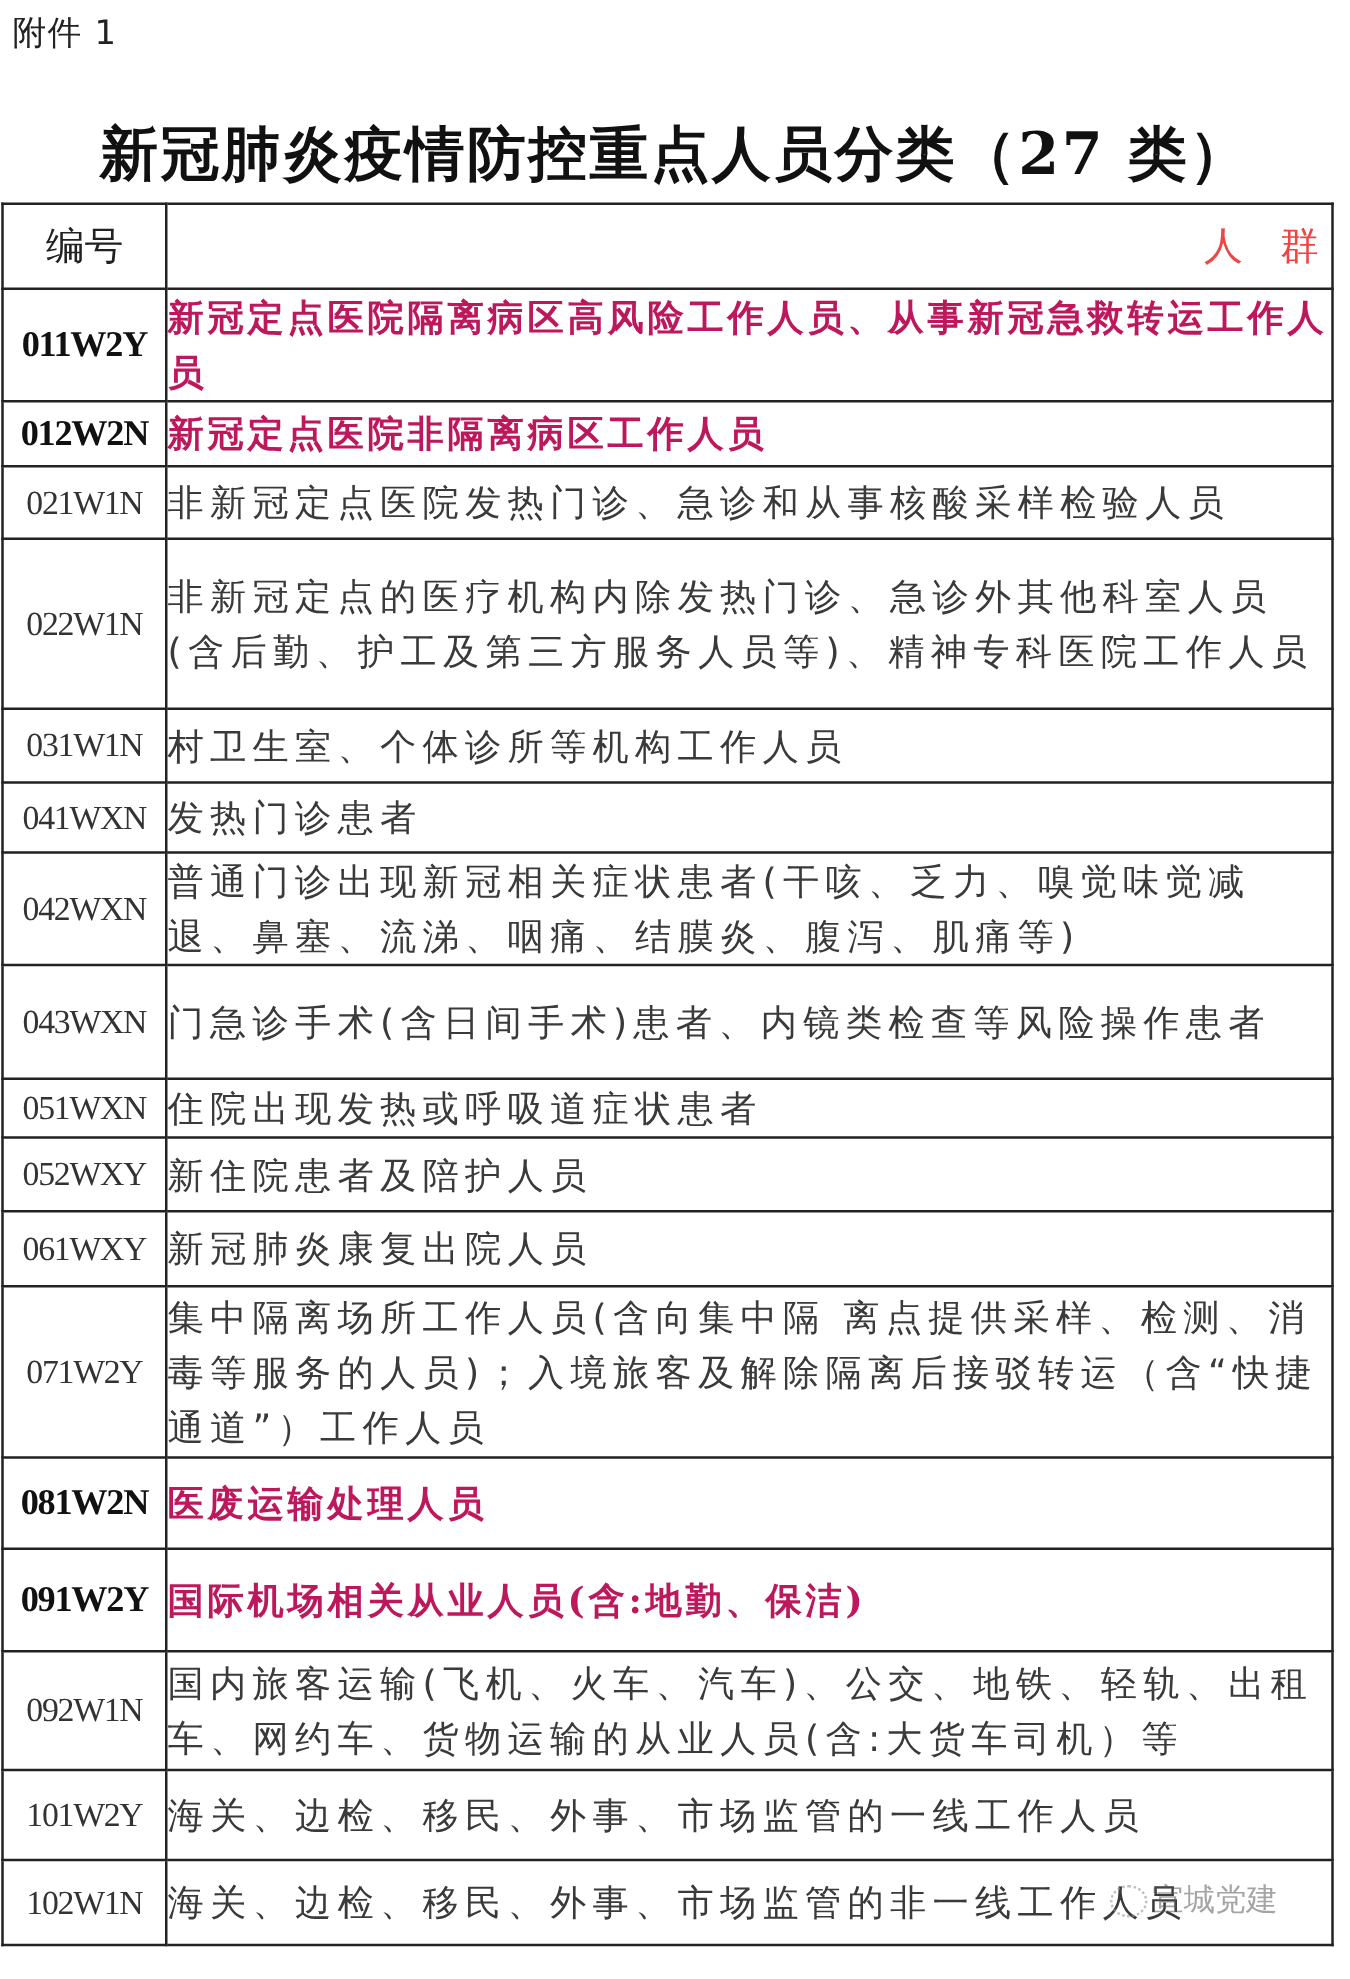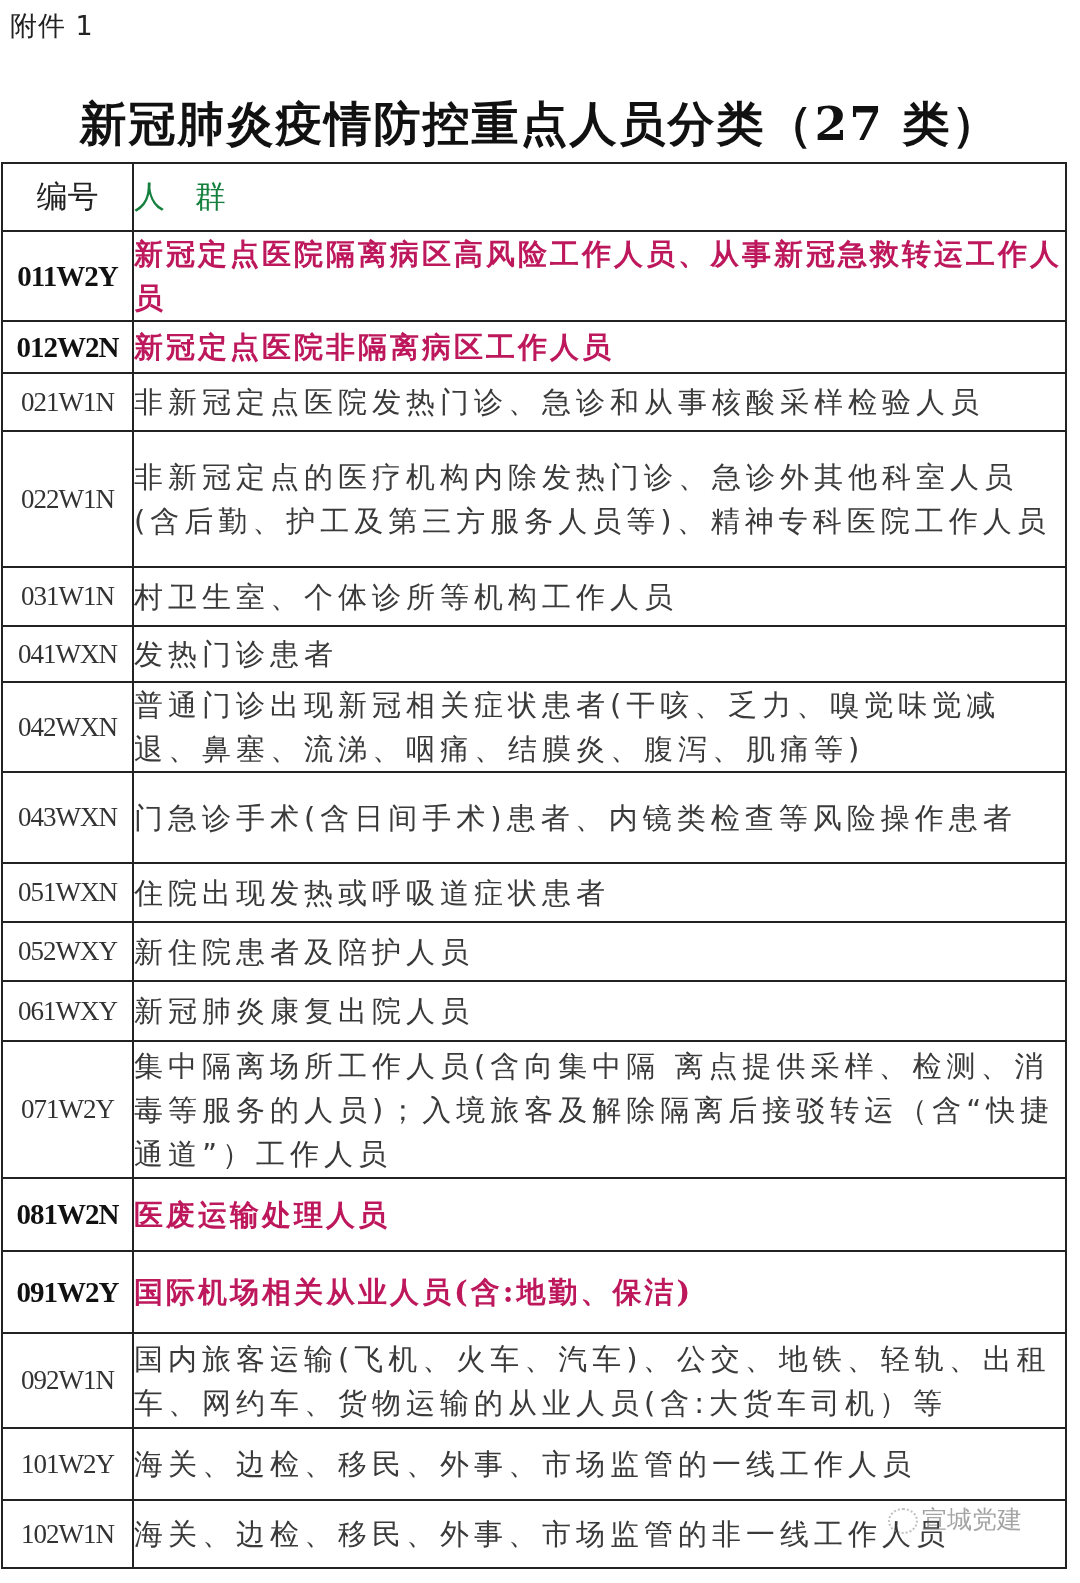--- a/index.html
+++ b/index.html
@@ -58,24 +58,24 @@
     font-size: 31px;
     text-align: center;
     vertical-align: top;
     padding-top: 8px;
     color: #222;
     font-family: "DejaVu Sans", sans-serif;
   }
   th.h-group {
     font-weight: normal;
     font-size: 31px;
-    text-align: left;
+    text-align: right;
     vertical-align: top;
     padding-top: 8px;
-    color: #15803d;
+    color: #ef4444;
     letter-spacing: 10px;
     font-family: "DejaVu Sans", sans-serif;
   }
   td.code {
     text-align: center;
     font-family: Liberation Serif, serif;
     font-size: 27px;
     color: #333;
     letter-spacing: -1px;
     white-space: nowrap;
@@ -167,21 +167,21 @@
         <td class="desc">发热门诊患者</td>
       </tr>
     <tr style="height: 90px;">
         <td class="code">042WXN</td>
         <td class="desc">普通门诊出现新冠相关症状患者(干咳、乏力、嗅觉味觉减退、鼻塞、流涕、咽痛、结膜炎、腹泻、肌痛等)</td>
       </tr>
     <tr style="height: 91px;">
         <td class="code">043WXN</td>
         <td class="desc">门急诊手术(含日间手术)患者、内镜类检查等风险操作患者</td>
       </tr>
-    <tr style="height: 59px;">
+    <tr style="height: 47px;">
         <td class="code">051WXN</td>
         <td class="desc">住院出现发热或呼吸道症状患者</td>
       </tr>
     <tr style="height: 59px;">
         <td class="code">052WXY</td>
         <td class="desc">新住院患者及陪护人员</td>
       </tr>
     <tr style="height: 60px;">
         <td class="code">061WXY</td>
         <td class="desc">新冠肺炎康复出院人员</td>

